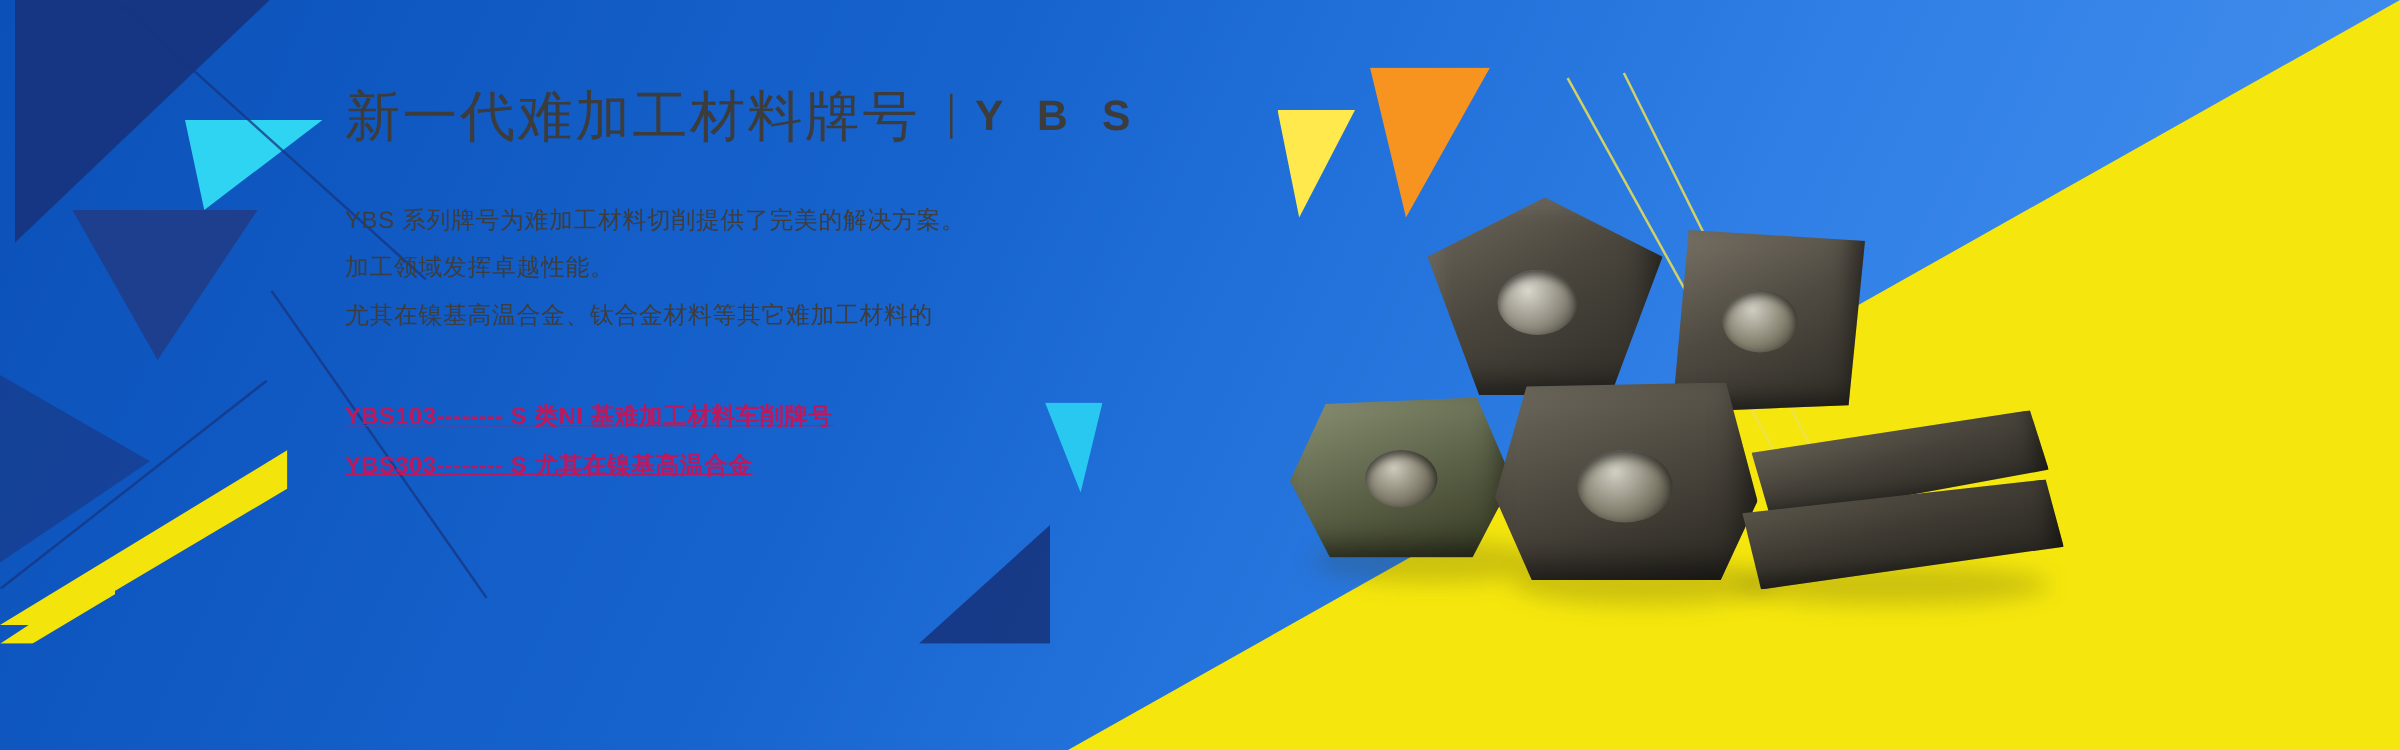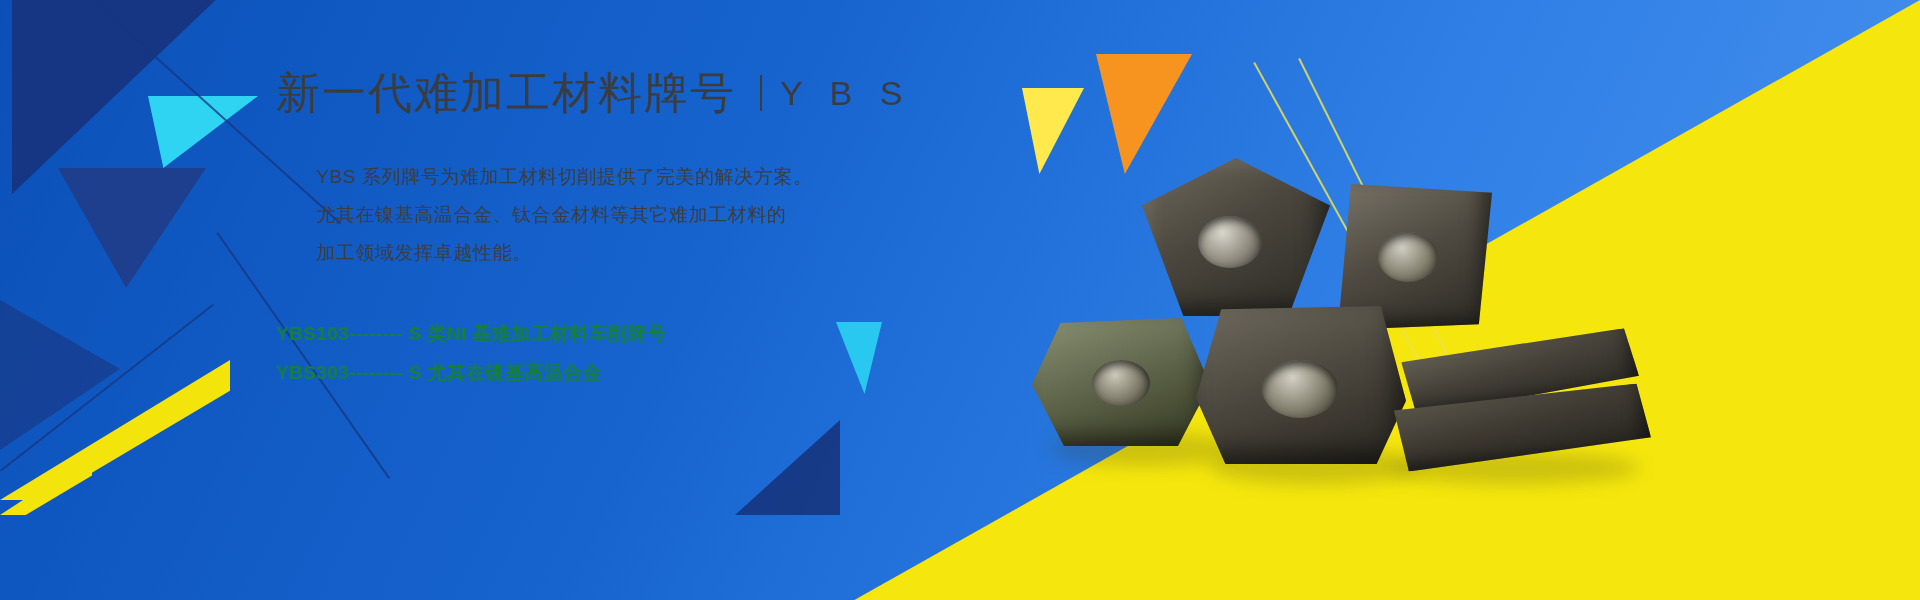--- a/index.html
+++ b/index.html
@@ -134,39 +134,40 @@
     display: inline-block;
     width: 2px;
     height: 36px;
     background: #3c3c3c;
     margin: 0 18px 0 24px;
   }
   .headline-sub {
     font-size: 34px;
     letter-spacing: 9px;
     color: #3c3c3c;
-    font-weight: 400;
+    font-weight: 700;
   }
 
   .para {
     margin-top: 34px;
     font-size: 19px;
     line-height: 38px;
     color: #3d3d3d;
     letter-spacing: .6px;
   }
-  .para div { white-space: nowrap; margin-left: 40px; }
+  .para div { white-space: nowrap; }
 
   .grades {
     margin-top: 42px;
     font-size: 19px;
     line-height: 39px;
-    color: #15803d;
+    color: #be185d;
     font-weight: bold;
     letter-spacing: .4px;
+    text-decoration: underline;
   }
   .grades div { white-space: nowrap; }
 
   
   .inserts { position: absolute; left: 990px; top: 140px; width: 680px; height: 340px; }
   .ins { position: absolute; }
 
   .ins-shadow {
     position: absolute;
     background: rgba(60,60,20,.22);
@@ -275,22 +276,22 @@
   <div class="content">
 
     <div class="headline">
       <span class="headline-main">新一代难加工材料牌号</span>
       <span class="headline-sep"></span>
       <span class="headline-sub">Y B S</span>
     </div>
 
     <div class="para">
       <div>YBS 系列牌号为难加工材料切削提供了完美的解决方案。</div>
+      <div>加工领域发挥卓越性能。</div>
       <div>尤其在镍基高温合金、钛合金材料等其它难加工材料的</div>
-      <div>加工领域发挥卓越性能。</div>
     </div>
 
     <div class="grades">
       <div>YBS103-------- S 类NI 基难加工材料车削牌号</div>
       <div>YBS303-------- S 尤其在镍基高温合金</div>
     </div>
 
   </div>
 
   <div class="inserts">

